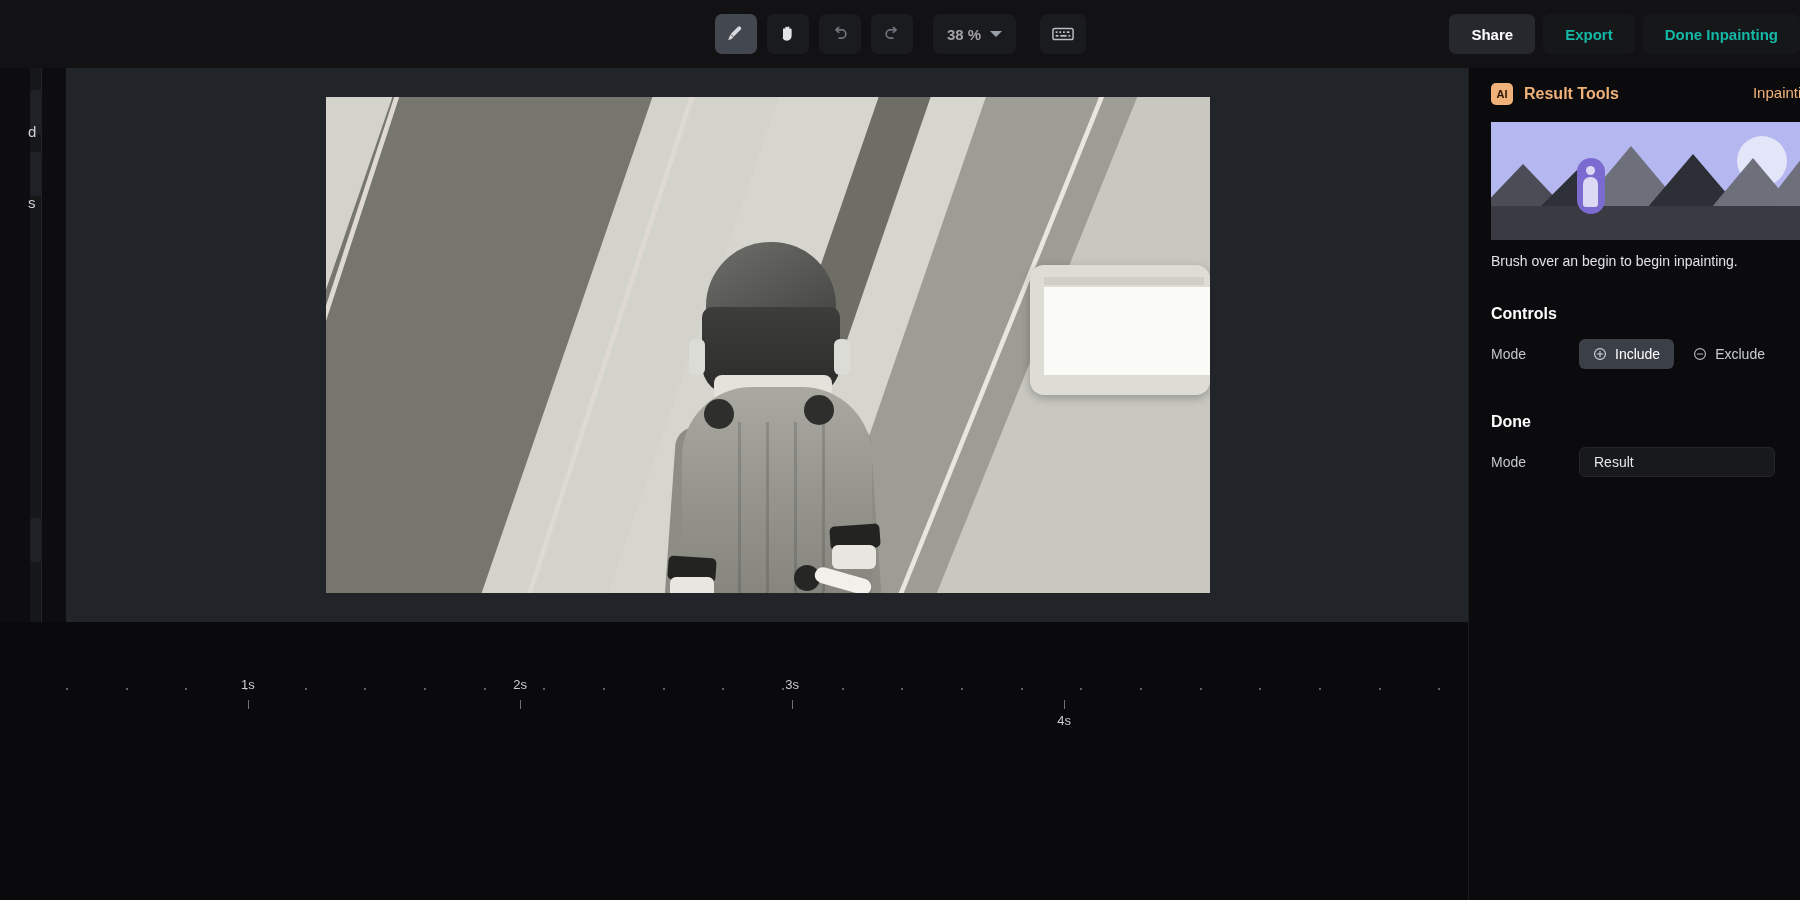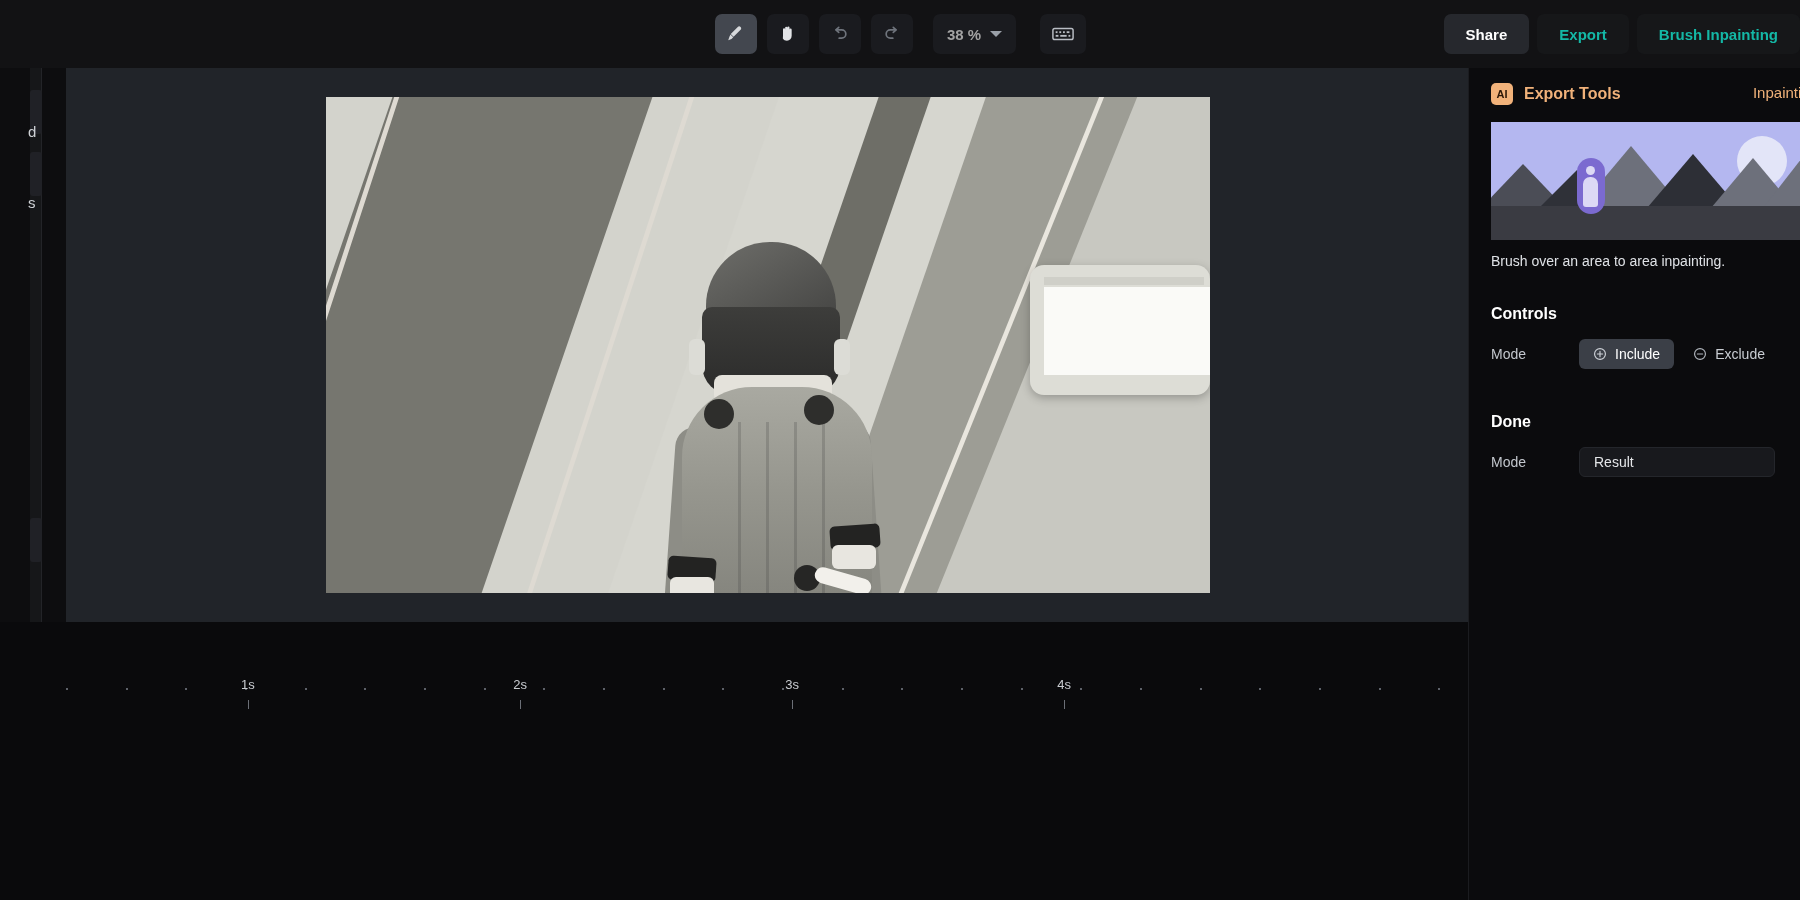--- a/index.html
+++ b/index.html
@@ -338,21 +338,21 @@
           <rect x="4" y="9" width="3" height="2" fill="#b9bdc4"></rect>
             <rect x="9" y="9" width="7" height="2" fill="#b9bdc4"></rect>
           <rect x="18" y="9" width="2" height="2" fill="#b9bdc4"></rect>
         </svg>
       </div>
     </div>
 
     <div class="topbar-right">
       <div class="tb-btn filled">Share</div>
       <div class="tb-btn outline">Export</div>
-      <div class="tb-btn outline">Brush Inpainting</div>
+      <div class="tb-btn outline">Done Inpainting</div>
     </div>
   </div>
 
   <div class="left-strip">
     <div class="lp-card"></div>
     <div class="lp-tile t1"></div>
     <div class="lp-tile t2"></div>
     <div class="lp-tile t3"></div>
     <div class="lp-frag a">d</div>
     <div class="lp-frag b">s</div>
@@ -424,51 +424,51 @@
         <div class="tl-tick" style="left: 85.4167%;"></div>
         <div class="tl-tick" style="left: 89.5833%;"></div>
         <div class="tl-tick" style="left: 93.75%;"></div>
         <div class="tl-tick" style="left: 97.9167%;"></div>
         <div class="tl-label" style="left: 14.8%;">1s</div>
         <div class="tl-label-tick" style="left: 14.8%;"></div>
         <div class="tl-label" style="left: 33.8%;">2s</div>
         <div class="tl-label-tick" style="left: 33.8%;"></div>
         <div class="tl-label" style="left: 52.8%;">3s</div>
         <div class="tl-label-tick" style="left: 52.8%;"></div>
-        <div class="tl-label" style="left: 71.8%;">4s</div>
+        <div class="tl-label" style="left: 71.8%; margin-top: 36px;">4s</div>
         <div class="tl-label-tick" style="left: 71.8%;"></div>
       </div>
 
   </div>
 
   <div class="right-panel">
     <div class="rp-head">
       <span class="ai-badge">AI</span>
-      <span class="rp-head-title">Export Tools</span>
+      <span class="rp-head-title">Result Tools</span>
       <span class="rp-head-right">Inpainting</span>
     </div>
 
     <div class="rp-preview">
       <div class="ill-sky"></div>
       <div class="ill-sun"></div>
       <div class="ill-mt" style="left:-10px;  border-width:0 42px 44px 42px;  border-bottom-color:#4b4d56;"></div>
       <div class="ill-mt" style="left:48px;   border-width:0 38px 38px 38px;  border-bottom-color:#2f3138;"></div>
       <div class="ill-mt" style="left:88px;   border-width:0 52px 62px 52px;  border-bottom-color:#6d707b;"></div>
       <div class="ill-mt" style="left:156px;  border-width:0 46px 54px 46px;  border-bottom-color:#2d2f36;"></div>
       <div class="ill-mt" style="left:220px;  border-width:0 42px 50px 42px;  border-bottom-color:#6d707b;"></div>
       <div class="ill-mt" style="left:272px;  border-width:0 56px 72px 56px;  border-bottom-color:#6d707b;"></div>
       <div class="ill-ground"></div>
       <div class="ill-person">
         <div class="ill-p-head"></div>
         <div class="ill-p-body"></div>
       </div>
     </div>
 
     <div class="rp-caption">
-      <span>Brush over an area to area inpainting.</span>
+      <span>Brush over an begin to begin inpainting.</span>
       
     </div>
 
     <div class="rp-section-title">Controls</div>
 
     <div class="rp-row">
       <span class="rp-row-label">Mode</span>
       <div class="seg-group">
         <div class="seg selected">
           <svg width="14" height="14" viewBox="0 0 16 16">

